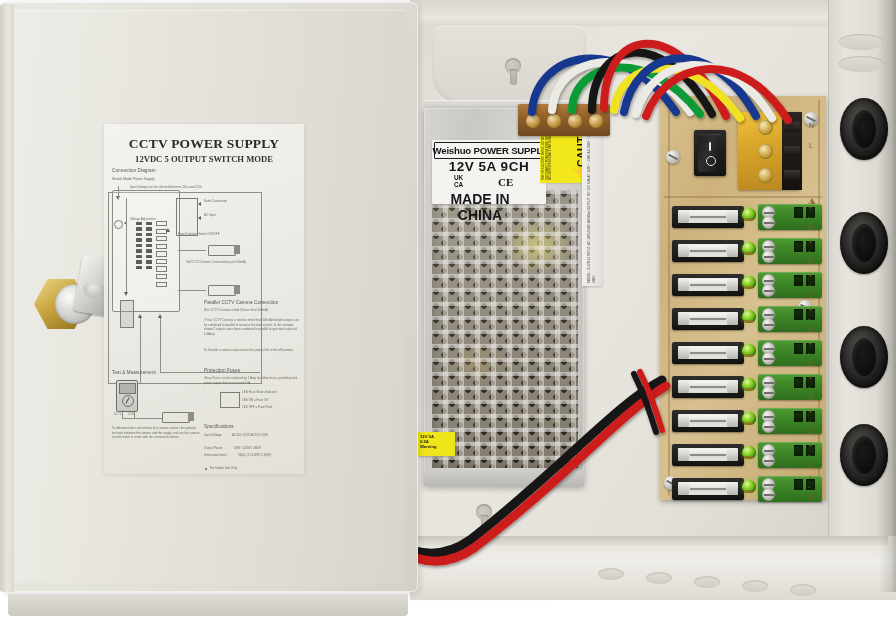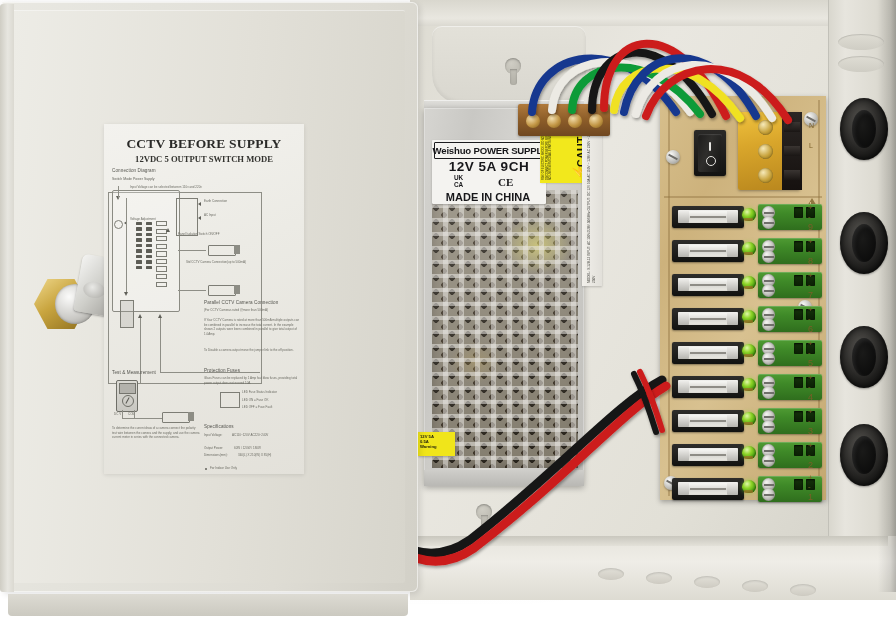--- a/index.html
+++ b/index.html
@@ -211,21 +211,21 @@
   .psu-label-line1{
     position:absolute;left:2px;top:2px;width:110px;height:15px;
     border:1px solid #1c1c1f;border-radius:1px;
     display:flex;align-items:center;justify-content:center;
     font-size:9.6px;font-weight:bold;font-family:"Liberation Sans",sans-serif;
     white-space:nowrap;letter-spacing:-.2px;
   }
   .psu-label-line2{position:absolute;left:0;top:19px;width:114px;font-size:13.5px;font-weight:bold;letter-spacing:.5px;}
   .psu-label-uk{position:absolute;left:22px;top:35px;font-size:6.4px;font-weight:bold;line-height:1.05;text-align:left;}
   .psu-label-ce{position:absolute;left:66px;top:36px;font-size:11px;font-weight:bold;font-family:"Liberation Serif",serif;}
-  .psu-label-line3{position:absolute;left:0;top:51px;width:96px;font-size:11px;font-weight:bold;margin-left:8px;}
+  .psu-label-line3{position:absolute;left:0;top:51px;width:96px;font-size:14px;font-weight:bold;}
 
   .caution-sticker{
     position:absolute;left:533px;top:128px;width:62px;height:48px;
     background:#f2e81c;
     transform:rotate(-90deg);transform-origin:50% 50%;
     box-shadow:0 1px 2px rgba(0,0,0,.25);
   }
   .caution-inner{position:relative;width:100%;height:100%;}
   .caution-fine{position:absolute;left:3px;top:2px;width:56px;font-size:2.6px;color:#2a2a10;line-height:1.35;}
   .caution-word{position:absolute;left:16px;bottom:1px;font-size:10.5px;font-weight:bold;color:#161608;letter-spacing:.4px;}
@@ -657,21 +657,21 @@
   <div class="door-edge-left"></div>
   <div class="door-bottom-fold"></div>
   <div class="door-hinge-shade"></div>
 
   <div class="lock-nut"></div>
   <div class="lock-barrel"></div>
   <div class="lock-key"></div>
 
   <div class="label-sheet">
 
-    <div class="lbl-title">CCTV BEFORE SUPPLY</div>
+    <div class="lbl-title">CCTV POWER SUPPLY</div>
     <div class="lbl-sub">12VDC 5 OUTPUT SWITCH MODE</div>
 
     <div class="lbl-h" style="left:8px;top:44px;">Connection Diagram</div>
     <div class="lbl-t" style="left:8px;top:53px;">Switch Mode Power Supply</div>
     <div class="lbl-tiny" style="left:26px;top:61px;width:140px;">Input Voltage can be selected between 110v and 220v</div>
 
     <div class="diag-box" style="left:4px;top:68px;width:152px;height:190px;"></div>
     <div class="psu-rect"></div>
 
     <div class="arrow-d" style="left:12px;top:72px;"></div>

